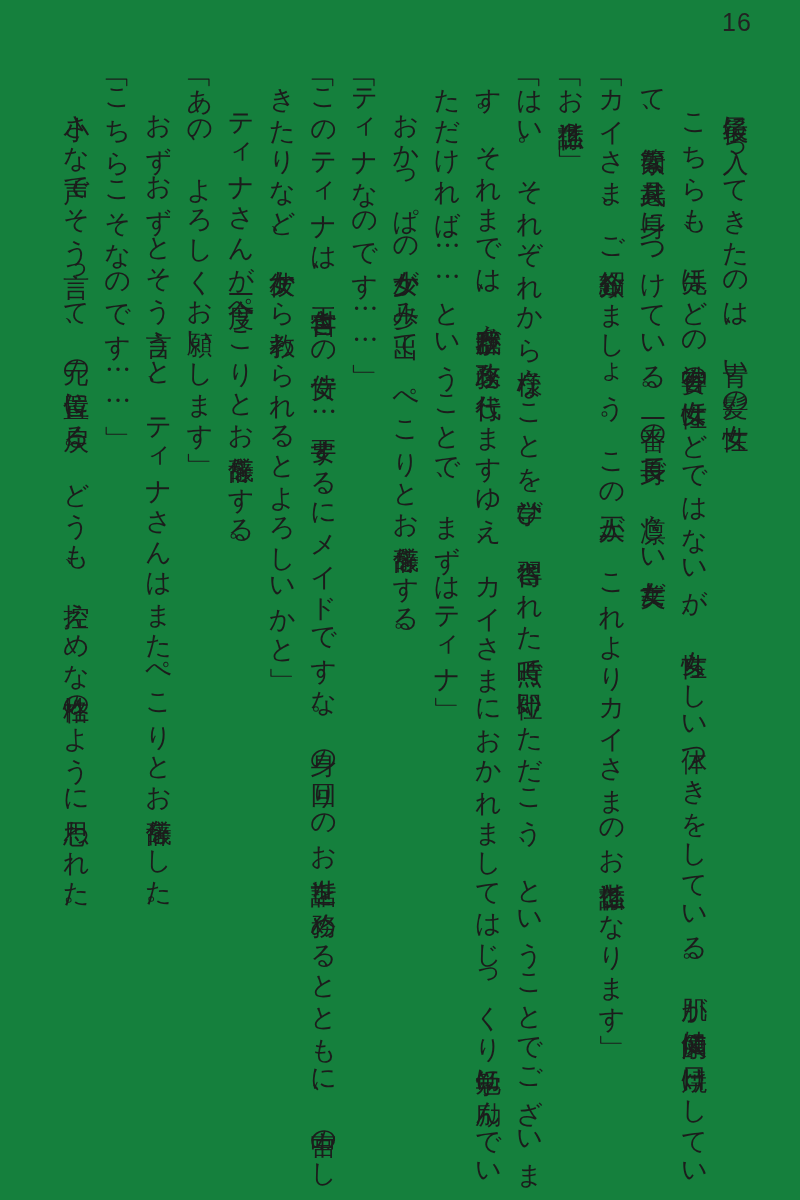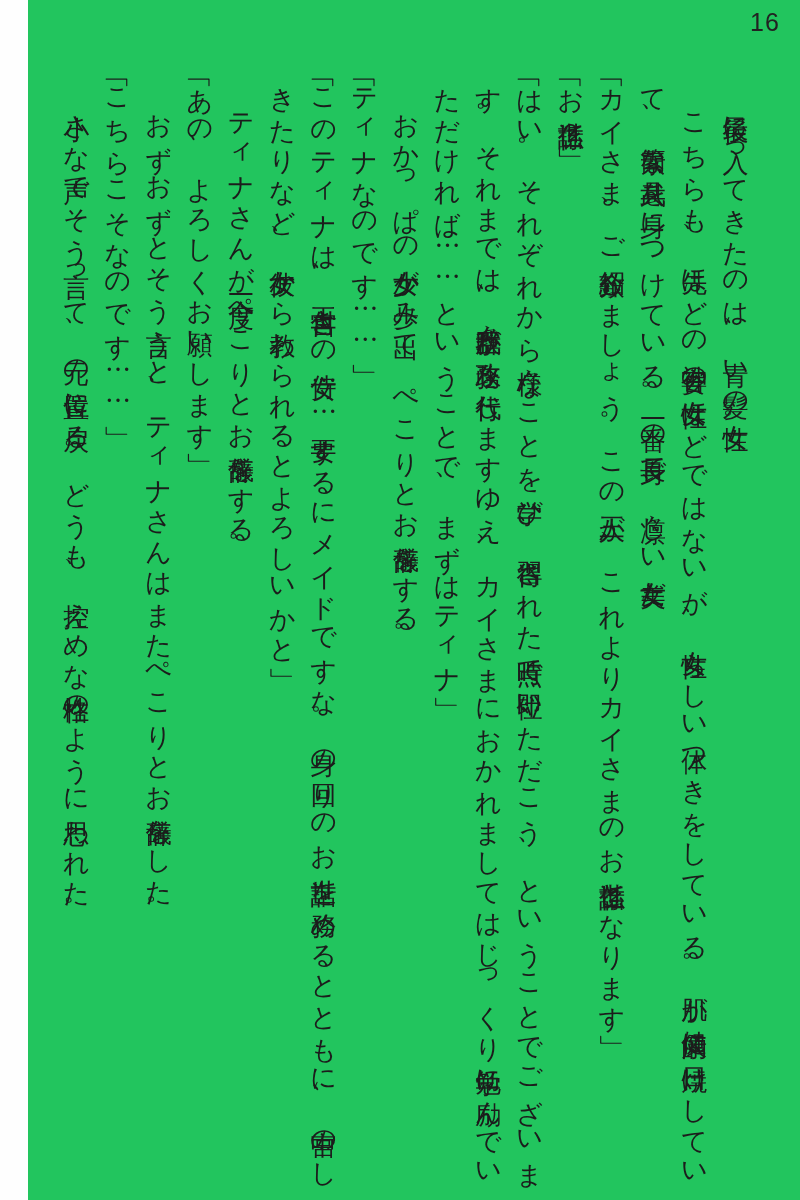--- a/index.html
+++ b/index.html
@@ -10,22 +10,21 @@
     width: 800px;
     height: 1200px;
     background: #fefefe;
     position: relative;
     overflow: hidden;
     font-family: "DejaVu Serif", "Liberation Serif", serif;
   }
   .page {
     position: absolute;
     inset: 0;
-    background: #22c55e;
-    margin-left: 28px;
+    background: #15803d;
   }
   .page-number {
     position: absolute;
     top: 8px;
     left: 722px;
     font-family: "Liberation Sans", "DejaVu Sans", sans-serif;
     font-size: 25px;
     letter-spacing: 1px;
     color: #222;
   }

